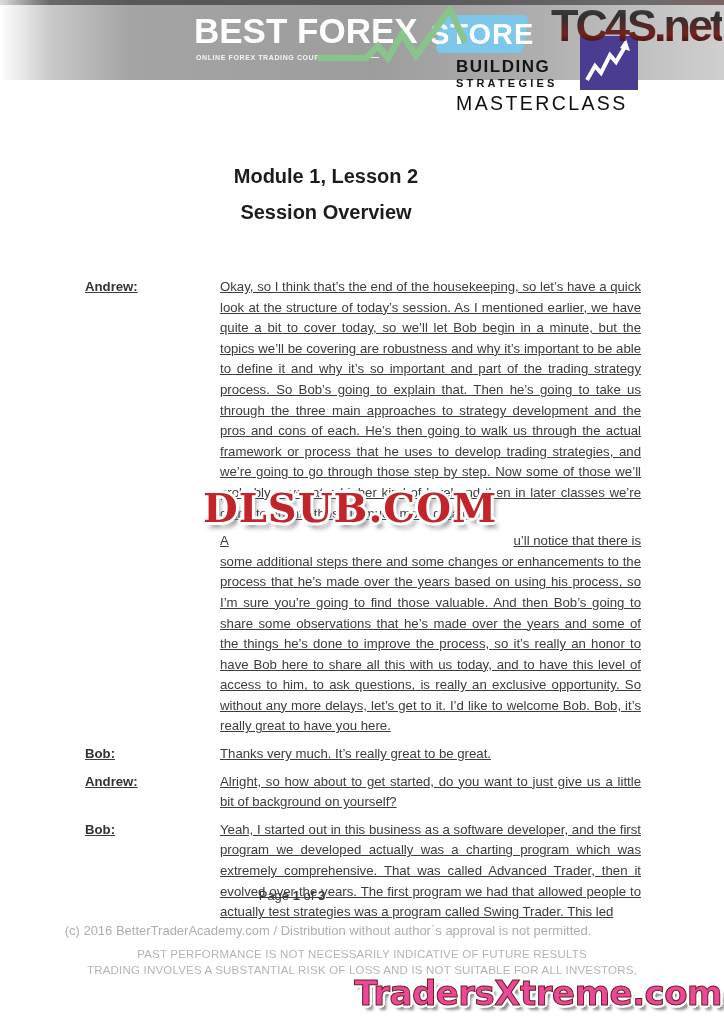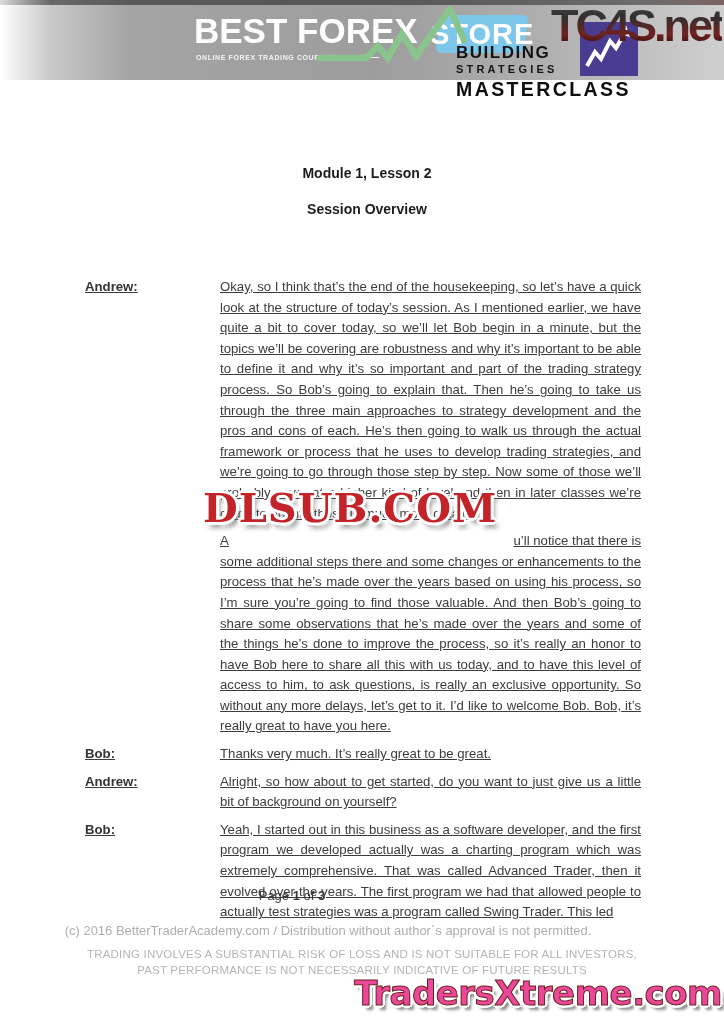--- a/index.html
+++ b/index.html
@@ -21,32 +21,32 @@
   .bf-store{position:absolute;left:268px;top:9px;width:88px;height:38px;background:#7cc7ea;
     transform:skewX(-8deg);border-radius:6px;display:flex;align-items:center;justify-content:center;}
   .bf-store span{font-size:29px;font-weight:bold;color:#ffffff;letter-spacing:1px;transform:skewX(8deg);}
   .bf-zigzag{position:absolute;left:0;top:0;width:364px;height:64px;pointer-events:none;}
 
   .tc4s{position:absolute;right:2px;top:0;z-index:3;font-size:45px;font-weight:bold;letter-spacing:-3px;
     white-space:nowrap;color:#3a1d1b;
     background:linear-gradient(180deg,#4c4c4c 0%,#303030 32%,#702220 66%,#120808 100%);
     -webkit-background-clip:text;background-clip:text;-webkit-text-fill-color:transparent;}
 
-  .mc-logo{position:absolute;left:456px;top:22px;width:188px;z-index:2;}
+  .mc-logo{position:absolute;left:456px;top:36px;width:188px;z-index:2;}
   .mc-row{display:flex;align-items:flex-end;}
   .mc-text{width:118px;}
   .mc-l1{font-size:17px;font-weight:bold;letter-spacing:1.5px;color:#141414;line-height:1.05;}
   .mc-l2{font-size:26px;font-weight:bold;letter-spacing:.5px;color:#4a3c96;line-height:1.0;}
   .mc-l3{font-size:11px;font-weight:600;letter-spacing:3.2px;color:#161616;line-height:1.3;}
   .mc-square{width:58px;height:54px;background:#493c91;margin-left:6px;flex:none;}
-  .mc-l4{font-size:19.5px;font-weight:bold;letter-spacing:2.4px;color:#0e0e0e;margin-top:2px;white-space:nowrap;}
+  .mc-l4{font-size:19.5px;font-weight:normal;letter-spacing:2.4px;color:#0e0e0e;margin-top:2px;white-space:nowrap;}
 
   
   .title1,.title2{position:absolute;left:0;width:652px;text-align:center;
-    font-size:14px;font-weight:bold;color:#1c1c1c;padding-left:41px;}
+    font-size:20px;font-weight:bold;color:#1c1c1c;}
   .title1{top:165px;}
   .title2{top:201px;}
 
   
   .transcript{position:absolute;left:85px;top:277px;width:556px;
     font-size:13.2px;line-height:20.6px;color:#3c3c3c;text-decoration:underline;}
   .block{display:grid;grid-template-columns:135px 1fr;margin-bottom:7px;}
   .speaker{font-weight:bold;color:#333333;}
   .ttext{text-align:justify;}
   .split-line{display:flex;justify-content:space-between;}
@@ -152,19 +152,19 @@
   <div class="wm-dlsub">DLSUB.COM</div>
 
   <div class="page-num">
     <span>Page</span>
     <b>1</b>
     <span>of</span>
     <b>3</b>
   </div>
   <div class="copyright">(c) 2016 BetterTraderAcademy.com / Distribution without author´s approval is not permitted.</div>
   <div class="disclaimer">
+    <div>PAST PERFORMANCE IS NOT NECESSARILY INDICATIVE OF FUTURE RESULTS</div>
     <div>TRADING INVOLVES A SUBSTANTIAL RISK OF LOSS AND IS NOT SUITABLE FOR ALL INVESTORS,</div>
-    <div>PAST PERFORMANCE IS NOT NECESSARILY INDICATIVE OF FUTURE RESULTS</div>
   </div>
 
   <div class="wm-tx">TradersXtreme.com</div>
 
 </div>
 
 </body></html>

